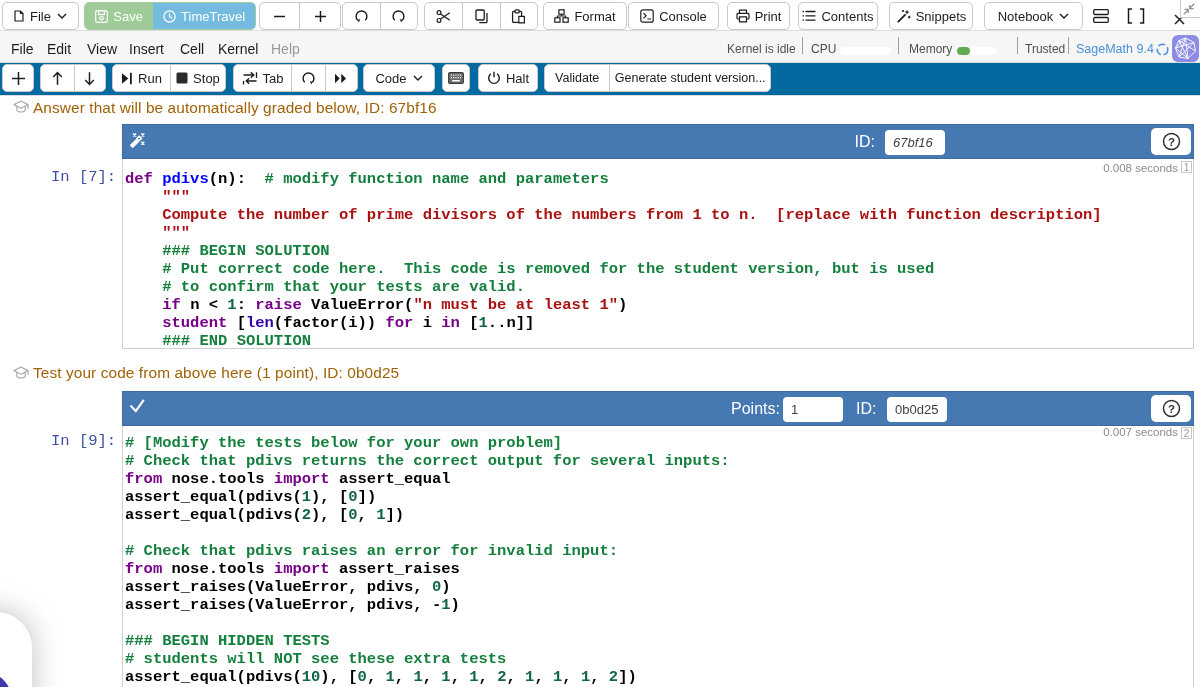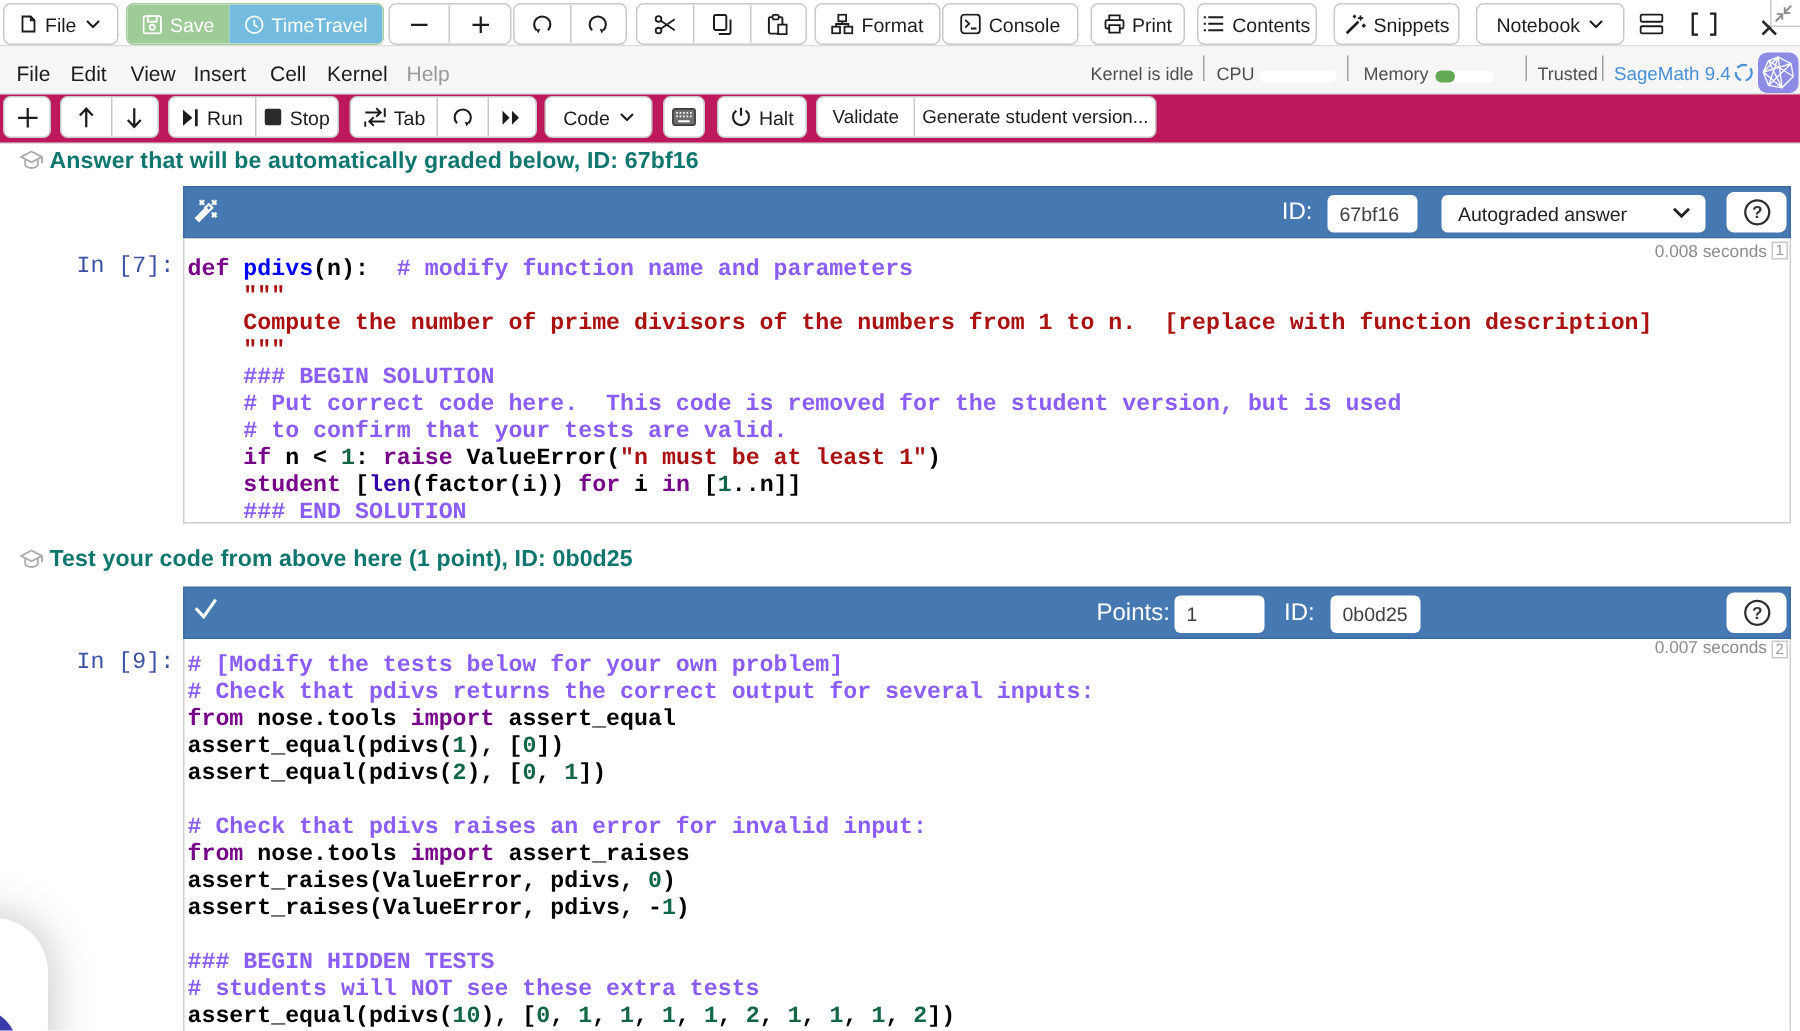--- a/index.html
+++ b/index.html
@@ -2,41 +2,41 @@
 <html><head>
 <meta charset="utf-8">
 <style>
 * { margin:0; padding:0; box-sizing:border-box; }
 html,body { width:1200px; height:687px; overflow:hidden; background:#fff; }
 body { font-family:"Liberation Sans", sans-serif; position:relative; }
 .abs { position:absolute; }
 
 #row1 { position:absolute; left:0; top:0; width:1200px; height:31px; background:#fff; border-bottom:1px solid #dcdcdc; }
 #row2 { position:absolute; left:0; top:31px; width:1200px; height:32px; background:#f6f6f6; border-bottom:1px solid #dcdcdc; }
-#row3 { position:absolute; left:0; top:63px; width:1200px; height:33px; background:#be185d; border-bottom:1px solid #dcdcdc; }
+#row3 { position:absolute; left:0; top:63px; width:1200px; height:33px; background:#0369a1; border-bottom:1px solid #dcdcdc; }
 .grp { position:absolute; display:flex; border:1px solid #c9c9c9; border-radius:5px; background:#fff; overflow:hidden; }
 .grp > .tb { display:flex; align-items:center; justify-content:center; gap:7px; height:100%; font-size:13px; color:#1c1c1e; white-space:nowrap; }
 .grp > .tb + .tb { border-left:1px solid #c9c9c9; }
 .r1 { top:2px; height:28px; }
 .r3 { top:1px; height:28px; }
 .tb.green { background:#9fcb98; color:#fff; }
 .tb.blue { background:#74bcdf; color:#fff; }
 .ic { display:block; }
 .menu-item { position:absolute; top:10px; font-size:14px; color:#1c1c1e; }
 .stat { position:absolute; top:11px; font-size:12px; color:#4f4f4f; }
 .vsep { position:absolute; top:6px; width:1px; height:17px; background:#9f9f9f; }
 
-.heading { position:absolute; font-size:15.4px; color:#0f766e; letter-spacing:0.1px;font-weight:bold; }
+.heading { position:absolute; font-size:15.4px; color:#a16207; letter-spacing:0.1px; }
 .cellbar { position:absolute; left:122px; width:1072px; height:35px; background:#4678b1; box-shadow:inset 0 0 0 1px rgba(20,45,80,0.18); }
 .cellcode { position:absolute; left:122px; width:1072px; background:#fff; border:1px solid #cfcfcf; border-top:none; }
 pre.code { font-family:"Liberation Mono", monospace; font-size:15.5px; font-weight:bold; line-height:18px; color:#000; position:absolute; }
 .prompt { position:absolute; font-family:"Liberation Mono", monospace; font-size:15.5px; line-height:18px; color:#3b51a3; }
 .k { color:#770088; } 
 .d { color:#0000ff; } 
-.c { color:#8b5cf6; } 
+.c { color:#15803d; } 
 .s { color:#aa1111; } 
 .n { color:#116644; } 
 .b { color:#3300aa; } 
 .secs { position:absolute; font-size:11.5px; color:#8c8c8c; }
 .numbox { position:absolute; width:11px; height:12px; border:1px solid #c9c9c9; background:#fff; color:#999; font-size:10px; text-align:center; line-height:12px; }
 .barlabel { position:absolute; color:#fff; font-size:16px; font-weight:normal; }
 .barinput { position:absolute; height:25px; background:#fff; border-radius:4px; font-family:"Liberation Sans",sans-serif; font-size:13px; color:#3f3f3f; padding-left:8px; display:flex; align-items:center; }
 .barsel { position:absolute; height:25px; background:#fff; border-radius:4px; font-size:13px; color:#222; padding-left:11px; display:flex; align-items:center; }
 .qbtn { position:absolute; height:25px; background:#fff; border-radius:5px; display:flex; align-items:center; justify-content:center; }
 </style>
@@ -322,24 +322,21 @@
       </svg></div>
  <div class="heading" style="left:33px; top:99px;">Answer that will be automatically graded below, ID: 67bf16</div>
 
  <div class="cellbar" style="top:124px;">
   <div class="abs" style="left:7px; top:7px;"><svg width="18" height="18" viewBox="0 0 18 18">
           <path d="M2.2 15.8L8.8 9.2" stroke="#fff" stroke-width="4.2"></path>
           <path d="M10.2 5.2L12.5 7.5 10.2 9.8 7.9 7.5z" fill="none" stroke="#fff" stroke-width="1.5"></path>
           <path d="M4.1 2.5l3 3M7.1 2.5l-3 3M12.3 2.5l3 3M15.3 2.5l-3 3M12.3 10.7l3 3M15.3 10.7l-3 3" stroke="#fff" stroke-width="1.6"></path>
         </svg></div>
   <div class="barlabel" style="left:703px; top:9px; text-align:right; width:50px;">ID:</div>
-  <div class="barinput" style="left:763px; top:6px; width:60px;">67bf16</div>
-  <div class="barsel" style="left:839px; top:6px; width:176px;">Autograded answer<svg style="position:absolute; right:10px; top:8px;" width="12" height="8" viewBox="0 0 12 8">
-          <path d="M1 1.2l5 5 5-5" fill="none" stroke="#222" stroke-width="1.8"></path>
-        </svg></div>
+  <div class="barinput" style="left:763px; top:6px; width:60px;font-style:italic;">67bf16</div>
   <div class="qbtn" style="left:1029px; top:4px; width:40px; height:27px;">
         <svg width="19" height="19" viewBox="0 0 19 19">
           <circle cx="9.5" cy="9.5" r="8" fill="none" stroke="#2d2d2d" stroke-width="1.5"></circle>
           <text x="9.5" y="13.6" font-size="11.5" font-family="Liberation Sans" fill="#333" text-anchor="middle" font-weight="bold">?</text>
         </svg>
       </div>
  </div>
 
  <div class="cellcode" style="top:159px; height:190px;"></div>
  <div class="prompt" style="left:51px; top:168px;">In [7]:</div>

